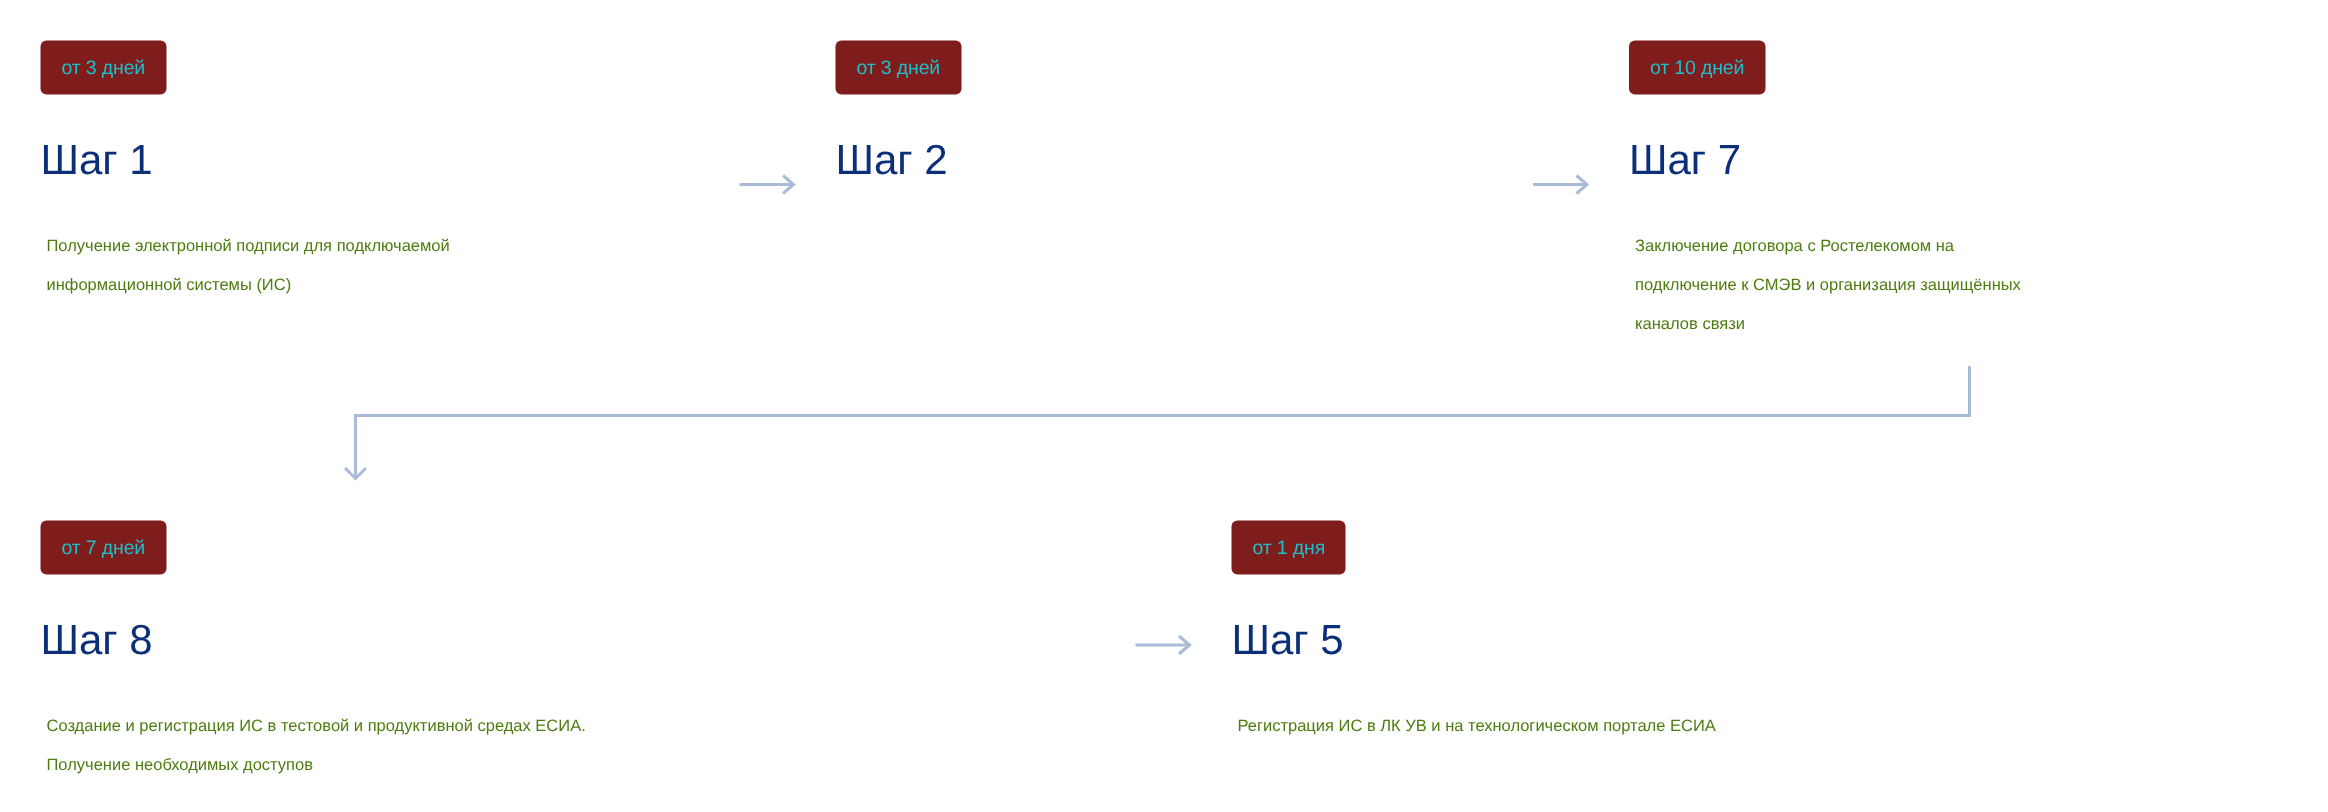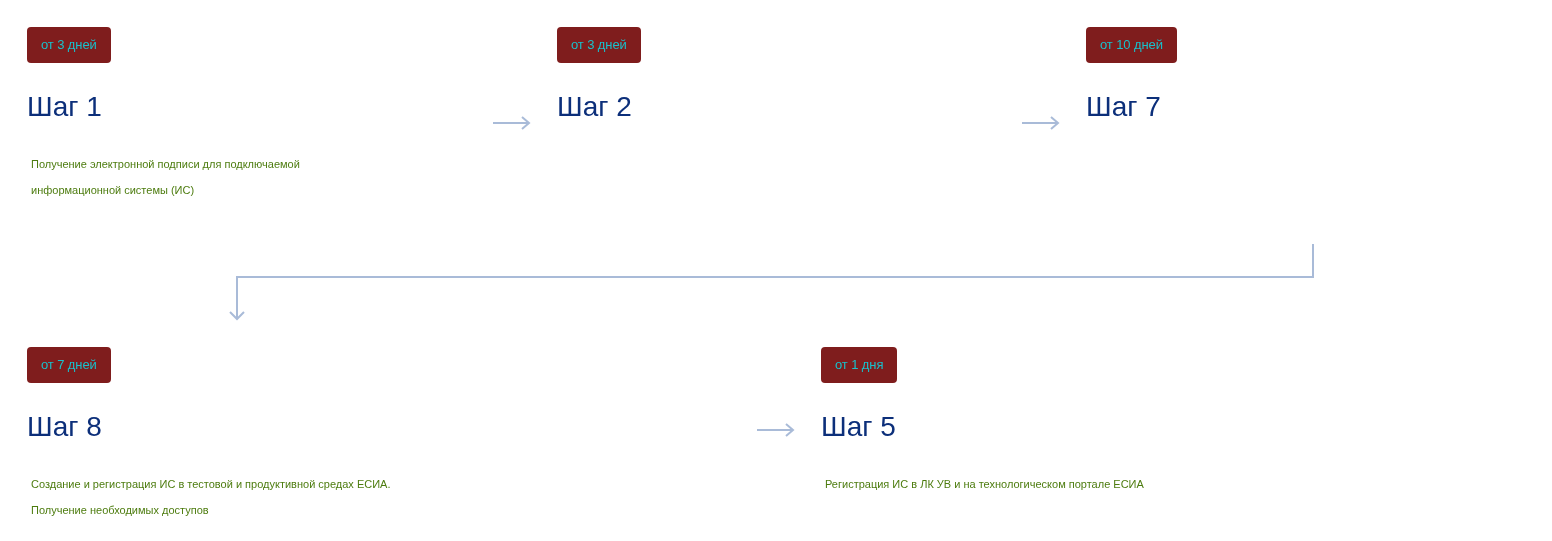--- a/index.html
+++ b/index.html
@@ -81,20 +81,23 @@
 <div class="arrow" style="left:1021px; top:114px;">
   <svg width="40" height="18" viewBox="0 0 40 18">
     <line x1="1" y1="9" x2="37" y2="9" stroke="#a9bbd8" stroke-width="2"></line>
     <polyline points="30,3 37,9 30,15" fill="none" stroke="#a9bbd8" stroke-width="2"></polyline>
   </svg>
 </div>
 
 <div class="step" style="left:1086px; top:27px; width:460px; height:200px;">
   <span class="badge">от 10 дней</span>
   <h2 class="title">Шаг 7</h2>
+  <p class="desc">Заключение договора с Ростелекомом на
+подключение к СМЭВ и организация защищённых
+каналов связи</p>
 </div>
 
 <div class="arrow" style="left:226px; top:244px;">
   <svg width="1092" height="80" viewBox="0 0 1092 80">
     <polyline points="1087,0 1087,33 11,33 11,75" fill="none" stroke="#a9bbd8" stroke-width="2"></polyline>
     <polyline points="4,68 11,75 18,68" fill="none" stroke="#a9bbd8" stroke-width="2"></polyline>
   </svg>
 </div>
 
 <div class="step" style="left:27px; top:347px; width:700px; height:180px;">

